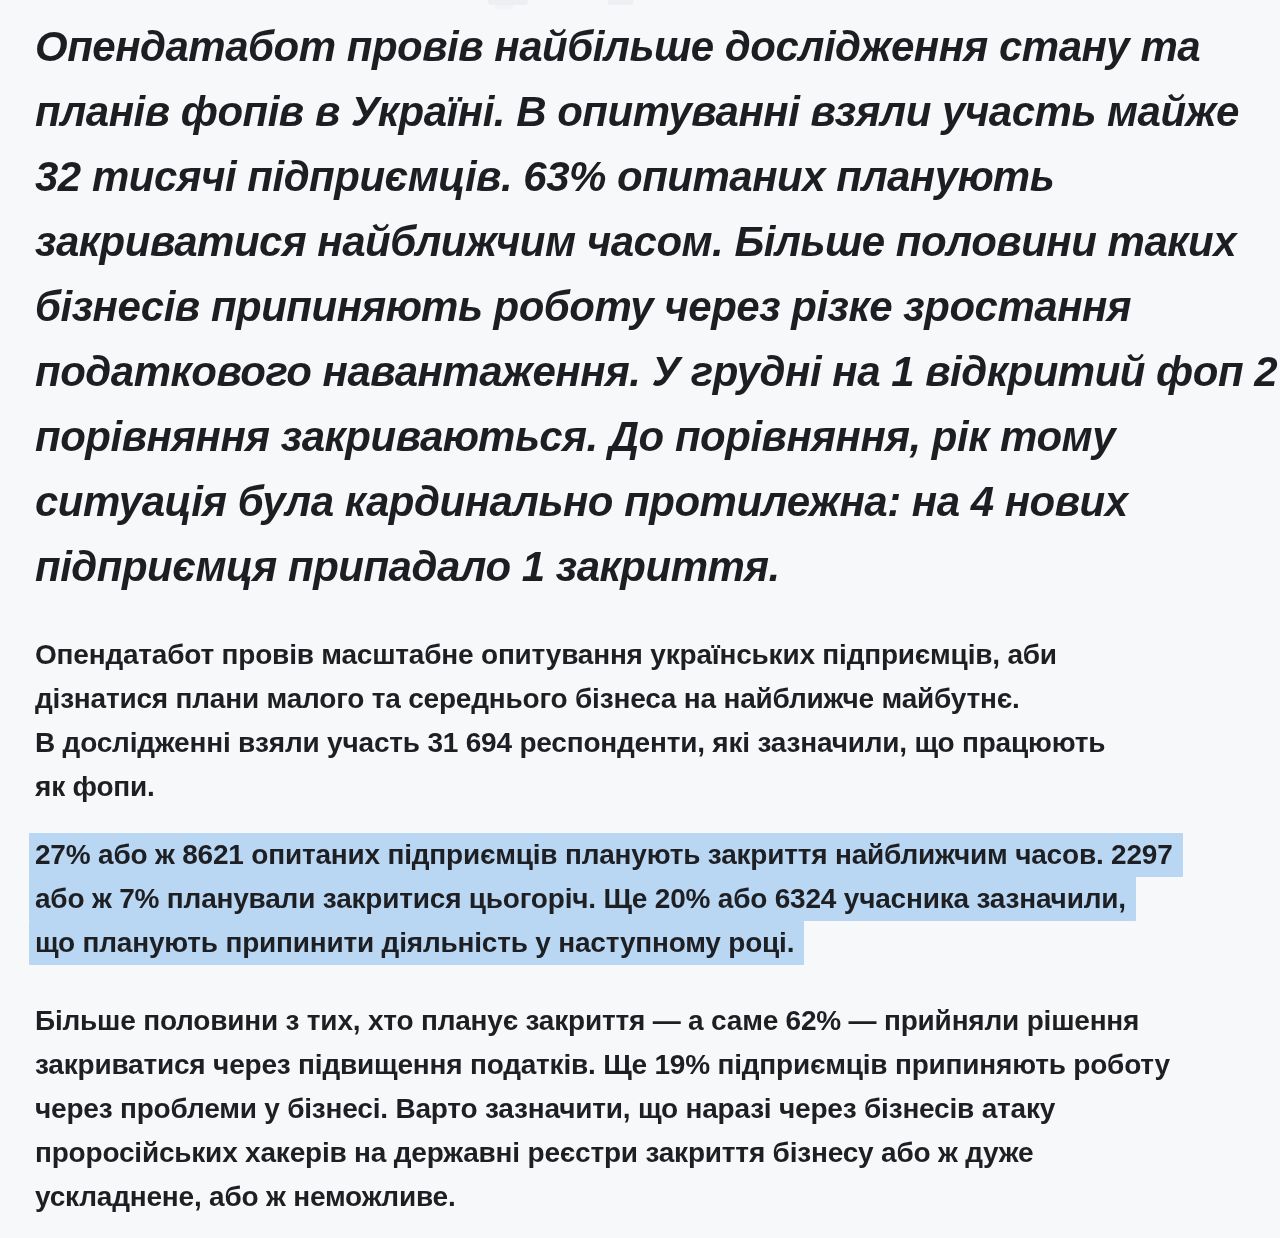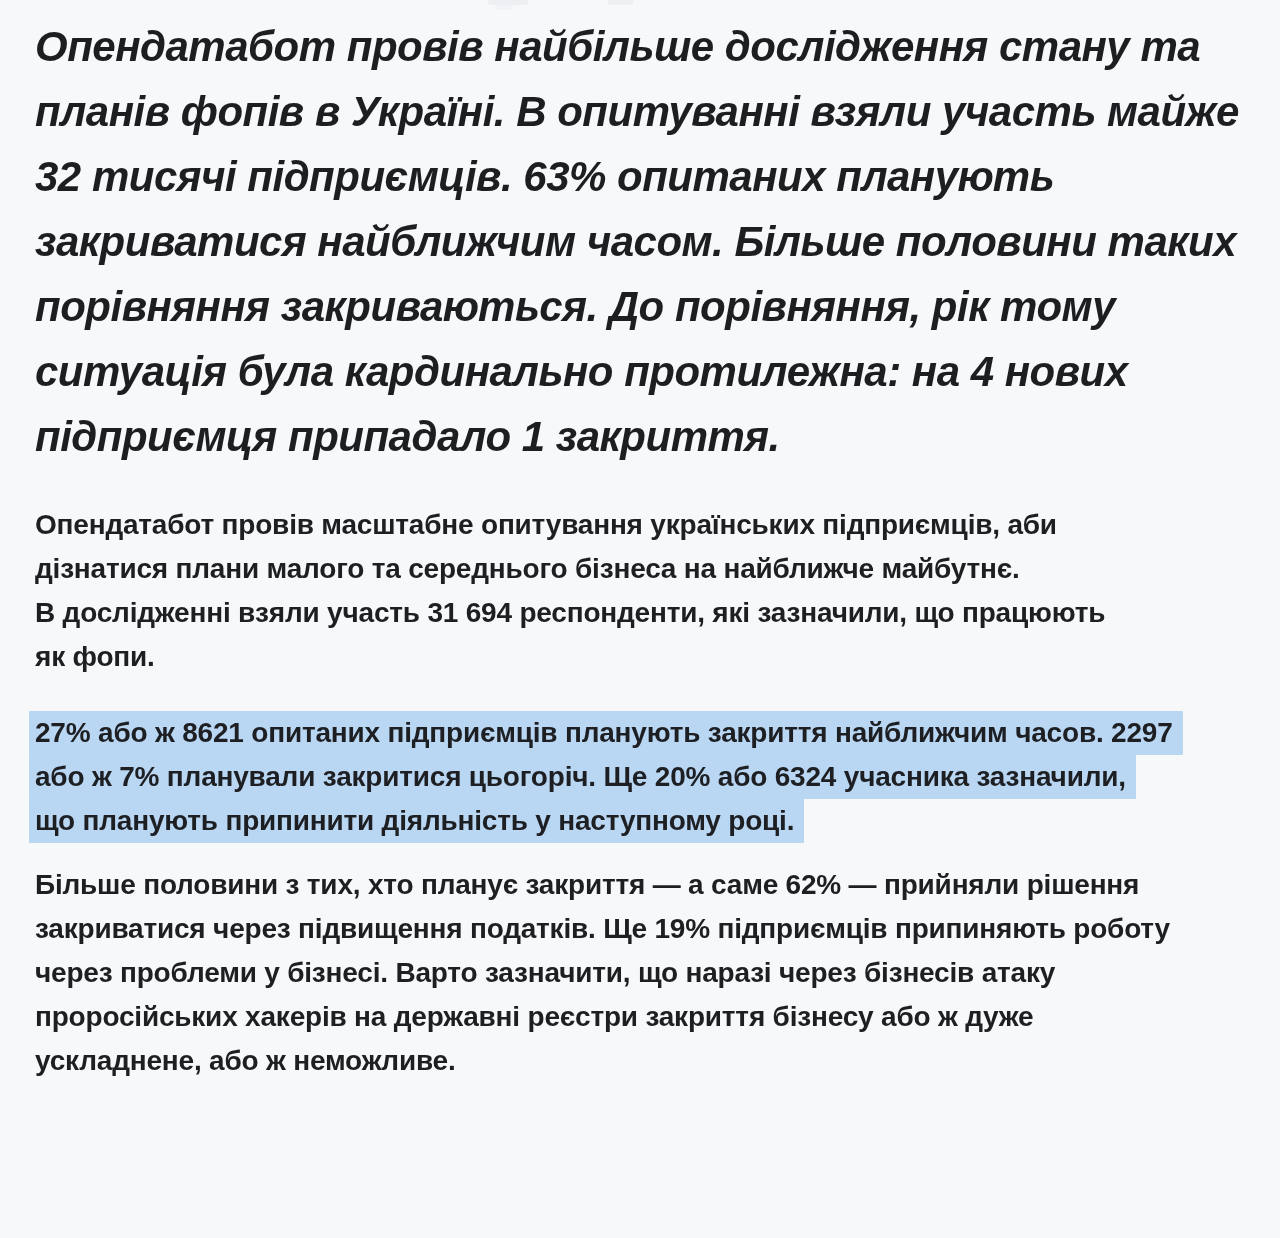--- a/index.html
+++ b/index.html
@@ -38,22 +38,22 @@
   .para {
     color: #1d1f23;
     font-size: 28px;
     font-weight: 700;
     line-height: 44px;
     letter-spacing: -0.2px;
   }
   .para .line { white-space: nowrap; height: 44px; }
 
   .para-intro   { margin-top: 34px; }
-  .para-stats   { margin-top: 32px; }
-  .para-reasons { margin-top: 20px; }
+  .para-stats   { margin-top: 24px; }
+  .para-reasons { margin-top: 34px; }
 
   
   .para-stats .line {
     width: fit-content;
     background: #b9d6f3;
     padding: 0 10px 0 6px;
     margin-left: -6px;
     border-radius: 1px;
   }
 </style>
@@ -64,20 +64,22 @@
 
   <div class="artifact a1"></div>
   <div class="artifact a2"></div>
   <div class="artifact a3"></div>
 
   <div class="lede">
     <div class="line">Опендатабот провів найбільше дослідження стану та</div>
     <div class="line">планів фопів в Україні. В опитуванні взяли участь майже</div>
     <div class="line">32 тисячі підприємців. 63% опитаних планують</div>
     <div class="line">закриватися найближчим часом. Більше половини таких</div>
+    <div class="line">бізнесів припиняють роботу через різке зростання</div>
+    <div class="line">податкового навантаження. У грудні на 1 відкритий фоп 2</div>
     <div class="line">порівняння закриваються. До порівняння, рік тому</div>
     <div class="line">ситуація була кардинально протилежна: на 4 нових</div>
     <div class="line">підприємця припадало 1 закриття.</div>
   </div>
 
   <div class="para para-intro">
     <div class="line">Опендатабот провів масштабне опитування українських підприємців, аби</div>
     <div class="line">дізнатися плани малого та середнього бізнеса на найближче майбутнє.</div>
     <div class="line">В дослідженні взяли участь 31 694 респонденти, які зазначили, що працюють</div>
     <div class="line">як фопи.</div>

